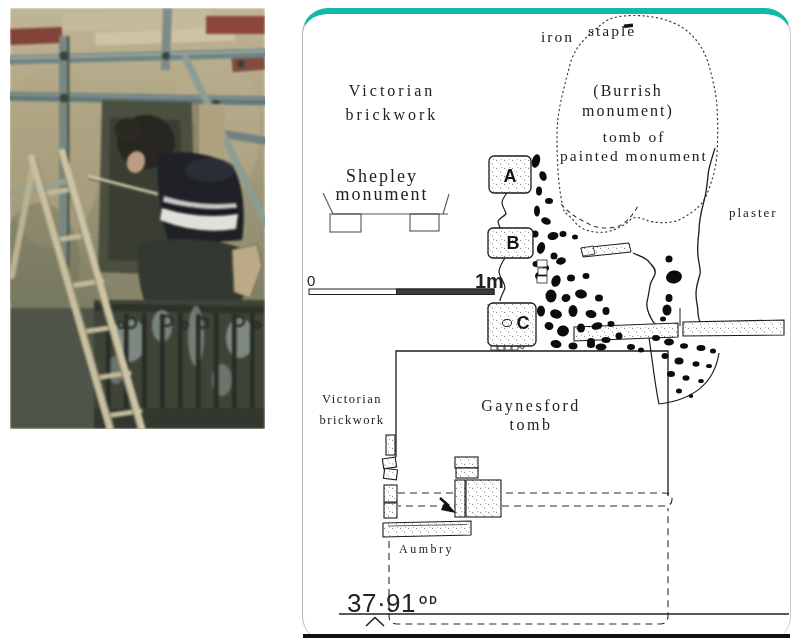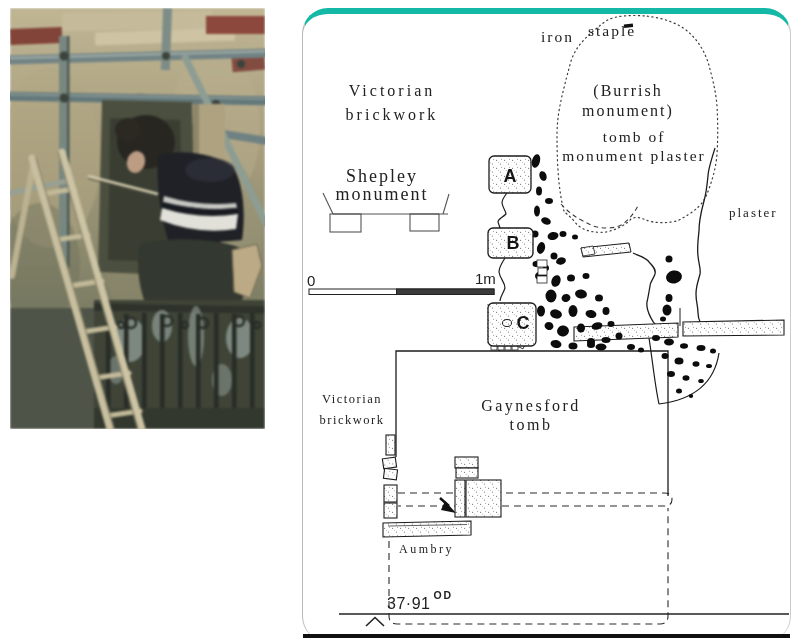--- a/index.html
+++ b/index.html
@@ -319,48 +319,48 @@
       <div>brickwork</div>
     </div>
 
     <div class="lbl ctr two-line" style="left:255px;top:67px;width:140px;font-size:16px;letter-spacing:2px;line-height:20px;">
       <div>(Burrish</div>
       <div>monument)</div>
     </div>
 
     <div class="lbl ctr two-line" style="left:250px;top:113px;width:162px;font-size:15.5px;letter-spacing:2px;line-height:19px;">
       <div>tomb of</div>
-      <div>monument plaster</div>
+      <div>painted monument</div>
     </div>
 
     <div class="lbl" style="left:426px;top:192px;font-size:13px;letter-spacing:2px;">plaster</div>
 
     <div class="lbl ctr two-line" style="left:9px;top:153px;width:140px;font-size:18px;letter-spacing:2px;line-height:18px;">
       <div>Shepley</div>
       <div>monument</div>
     </div>
 
     <div class="lbl sans" style="left:4px;top:259px;font-size:15px;">0</div>
-    <div class="lbl sans" style="left:172px;top:257px;font-size:15px;">1m</div>
+    <div class="lbl sans" style="left:172px;top:257px;font-size:20px;font-weight:bold;">1m</div>
 
     <div class="ltr" style="left:207px;top:162px;">A</div>
     <div class="ltr" style="left:210px;top:229px;">B</div>
     <div class="ltr" style="left:220px;top:309px;">C</div>
 
     <div class="lbl ctr two-line" style="left:7px;top:375px;width:84px;font-size:12.5px;letter-spacing:1.5px;line-height:21px;">
       <div>Victorian</div>
       <div>brickwork</div>
     </div>
 
     <div class="lbl ctr two-line" style="left:148px;top:382px;width:160px;font-size:16px;letter-spacing:2.5px;line-height:19px;">
       <div>Gaynesford</div>
       <div>tomb</div>
     </div>
 
     <div class="lbl" style="left:96px;top:529px;font-size:12px;letter-spacing:2.5px;font-family:Liberation Serif, serif;">Aumbry</div>
 
     <div class="lbl sans" style="left:44px;top:576px;display:flex;align-items:flex-end;">
-      <span style="font-size:16px;letter-spacing:.5px;margin-left:40px;">37·91</span>
+      <span style="font-size:26px;letter-spacing:.5px;">37·91</span>
       <span style="font-size:10.5px;letter-spacing:2px;font-weight:bold;margin:0 0 11px 3px;">OD</span>
     </div>
   </div>
 
 </div>
 
 </body></html>

